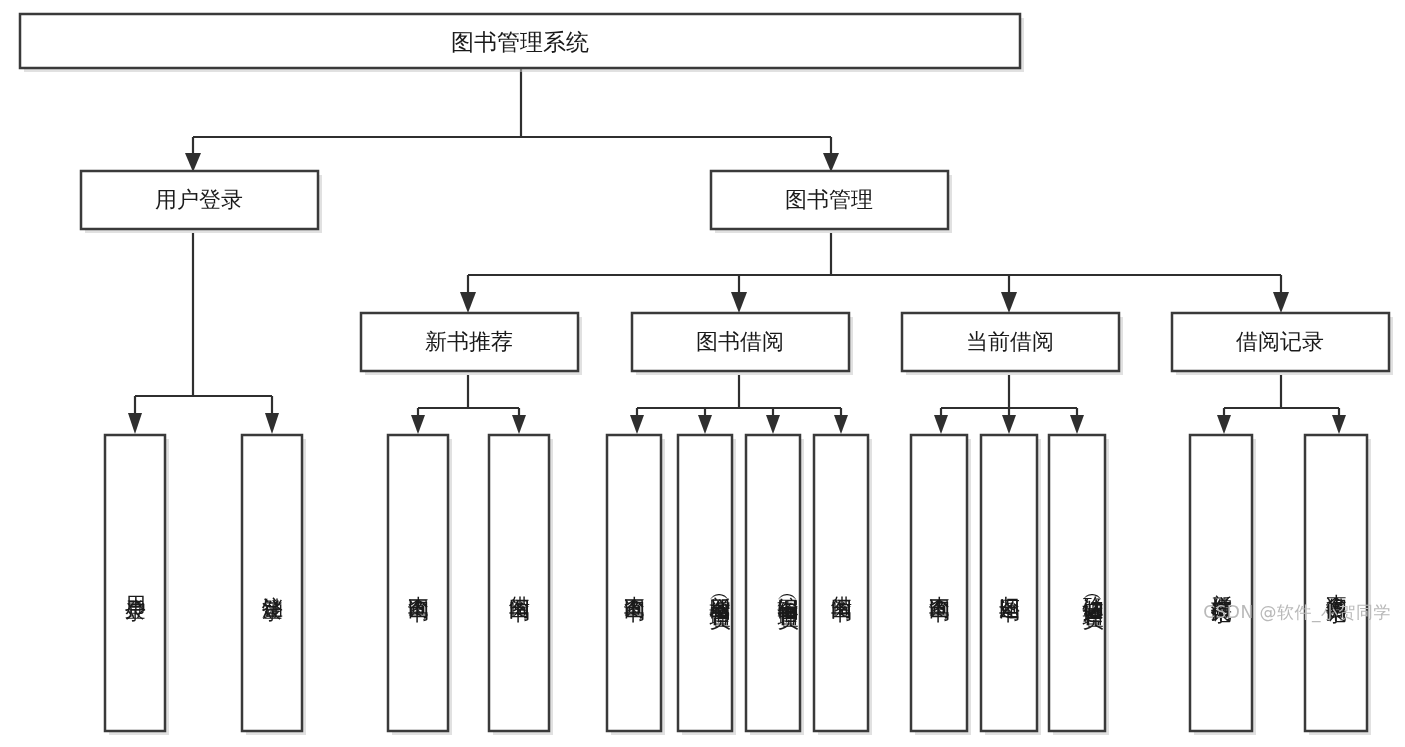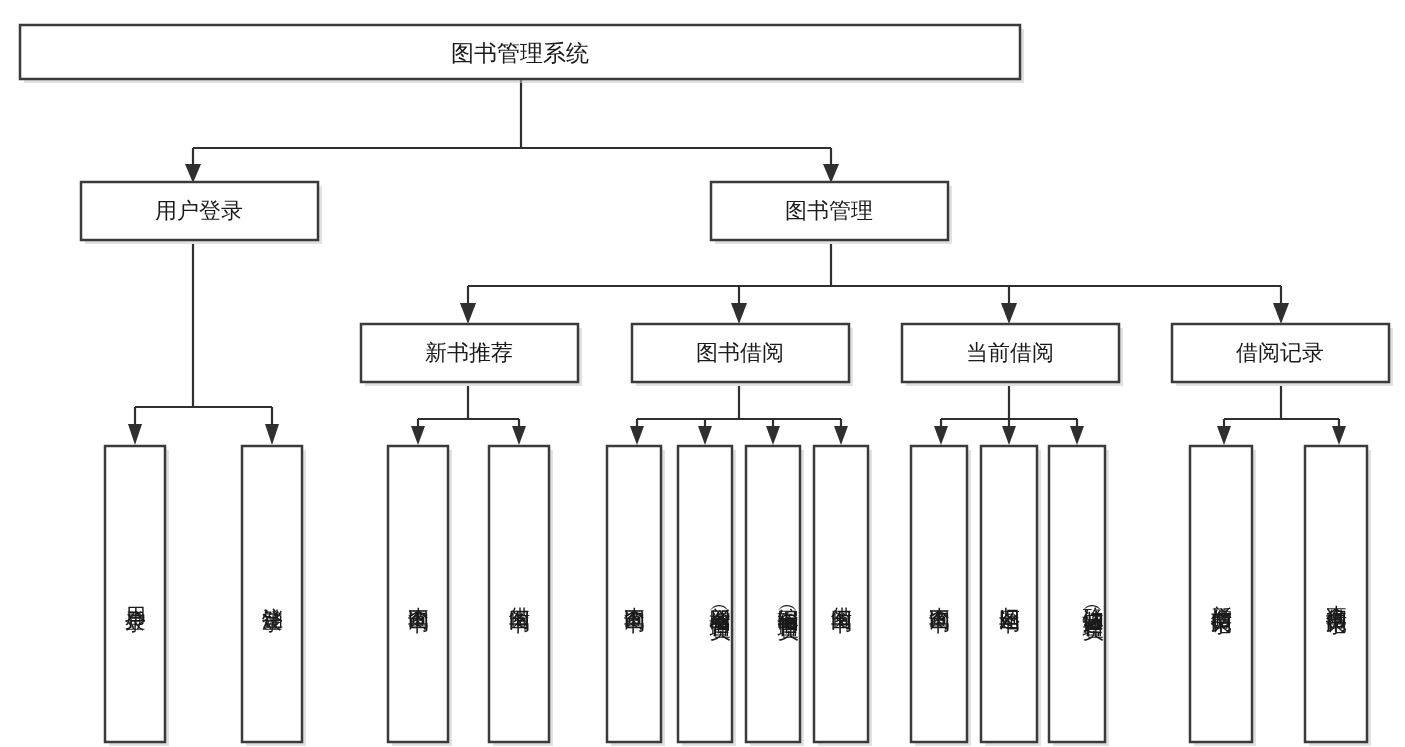--- a/index.html
+++ b/index.html
@@ -12,21 +12,20 @@
     width: 1405px;
     height: 747px;
     font-family: "DejaVu Sans", "Liberation Sans", sans-serif;
     overflow: hidden;
   }
   #diagram-root {
     position: relative;
     width: 1405px;
     height: 630px;
     background: #ffffff;
-    margin-top: 11px;
   }
   svg#flowchart {
     display: block;
     width: 1405px;
     height: 747px;
   }
   .node-box {
     fill: #ffffff;
     stroke: #3a3a3a;
     stroke-width: 2.5;
@@ -284,14 +283,15 @@
   <div class="vlabel" style="left:746px; top:435px; width:54px; height:296px; align-items:flex-start; padding-top:10px; box-sizing:border-box;">编辑图书（管理员）</div>
   <div class="vlabel" style="left:814px; top:435px; width:54px; height:296px;">借阅图书</div>
 
   <div class="vlabel" style="left:911px; top:435px; width:56px; height:296px;">查询图书</div>
   <div class="vlabel" style="left:981px; top:435px; width:56px; height:296px;">归还图书</div>
   <div class="vlabel" style="left:1049px; top:435px; width:56px; height:296px; align-items:flex-start; padding-top:10px; box-sizing:border-box;">确认归还（管理员）</div>
 
   <div class="vlabel" style="left:1190px; top:435px; width:62px; height:296px;">新增借阅记录</div>
   <div class="vlabel" style="left:1305px; top:435px; width:62px; height:296px;">查询借阅记录</div>
 
+  <div class="watermark">CSDN @软件_小贺同学</div>
 
 </div>
 
 </body></html>

